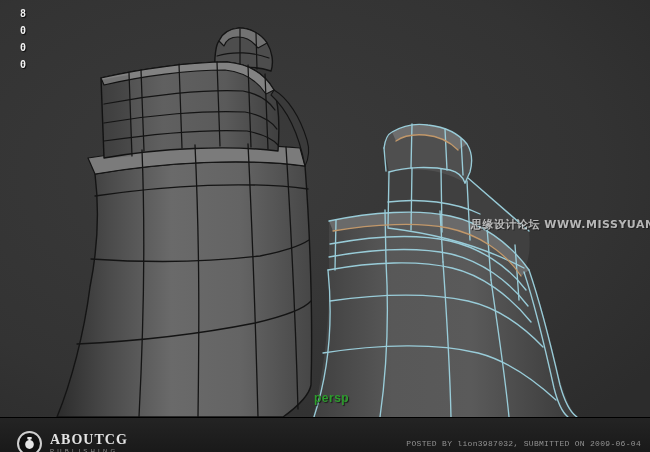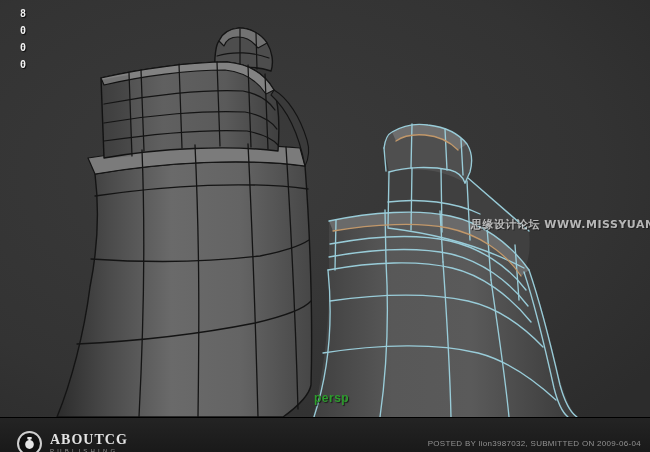--- a/index.html
+++ b/index.html
@@ -19,21 +19,21 @@
   .footer{position:absolute;left:0;top:417px;width:650px;height:53px;
       background:linear-gradient(#242424,#141414);display:flex;align-items:center;
       justify-content:space-between;box-shadow:inset 0 1px 0 #000;gap:44px;}
   .logo{display:flex;align-items:center;margin-left:17px;}
   .logo-ring{width:21px;height:21px;border:2px solid #cfcfcf;border-radius:50%;
       display:flex;align-items:center;justify-content:center;background:#111;}
   .logo-text{margin-left:8px;display:flex;flex-direction:column;}
   .brand{font-family:"Liberation Serif",serif;font-weight:bold;font-size:14px;
       letter-spacing:1px;color:#e3e3e3;line-height:13px;}
   .tagline{font-size:6px;letter-spacing:3.2px;color:#8f8f8f;margin-top:2px;}
-  .credit{font-size:8px;color:#919191;letter-spacing:.3px;margin-right:9px;}
+  .credit{font-size:8px;color:#919191;letter-spacing:.3px;margin-right:9px;font-family:Liberation Mono, monospace;}
 </style>
 </head>
 <body>
 
 <div class="stage">
   <div class="viewport">
     <svg width="650" height="417" viewBox="0 0 650 417">
       <defs>
         <radialGradient id="bgGrad" cx="38%" cy="42%" r="78%">
           <stop offset="0%" stop-color="#3b3b3b"></stop>

